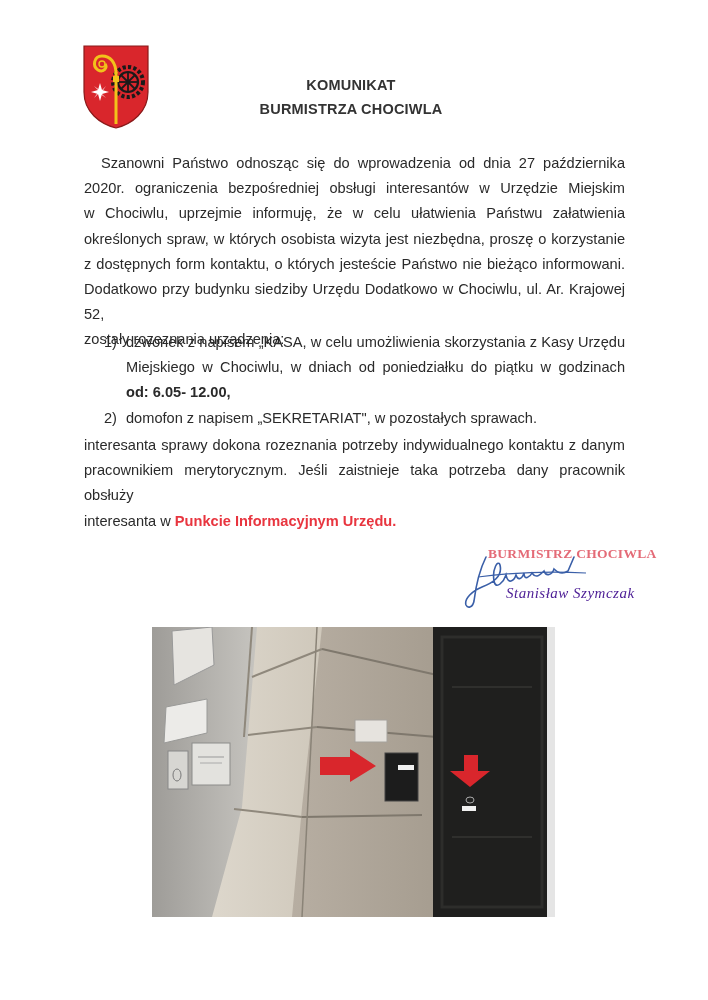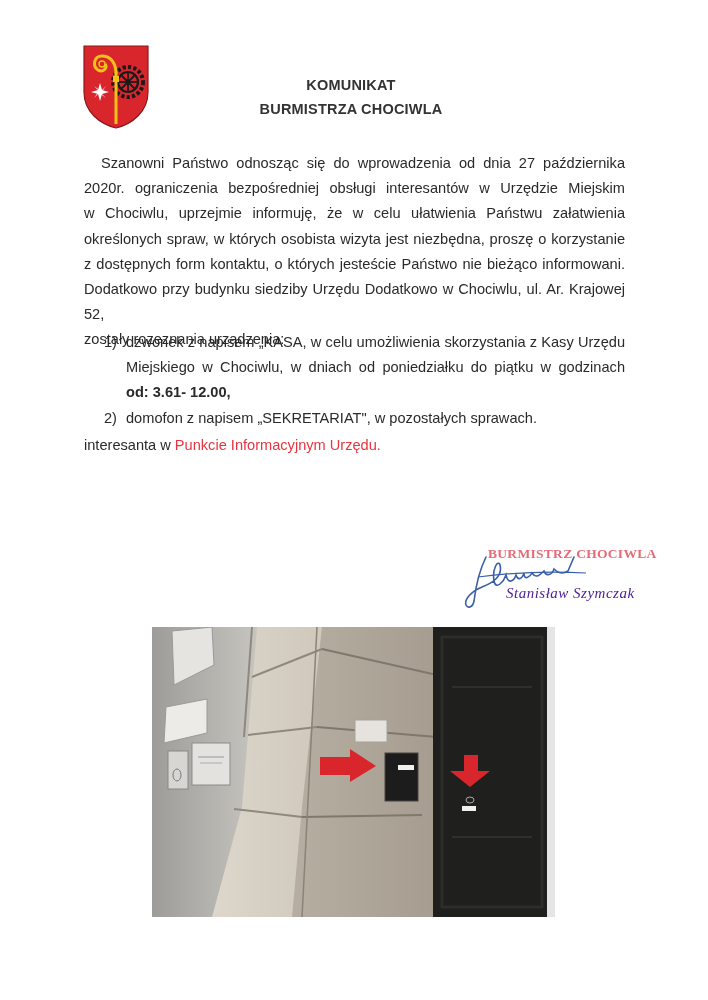--- a/index.html
+++ b/index.html
@@ -17,21 +17,21 @@
   .p1 .ln.last { text-align-last: left; }
   .list { position: absolute; left: 104px; width: 521px; top: 330px; font-size: 14.6px; line-height: 25.2px; margin: 0; padding: 0; list-style: none; }
   .list li { position: relative; padding-left: 22px; }
   .list .num { position: absolute; left: 0; top: 0; }
   .list .ln { display: block; text-align: justify; text-align-last: justify; }
   .list .ln.last { text-align-last: left; }
   .bold { font-weight: bold; }
   .p2 { top: 433px; }
   .p2 .ln { display: block; text-align: justify; text-align-last: justify; }
   .p2 .ln.last { text-align-last: left; }
-  .red { color: #e8353f; font-weight: normal; }
+  .red { color: #e8353f; font-weight: bold; }
   .stamp { position: absolute; left: 488px; top: 546px; width: 170px; height: 60px; }
   .stamp .s1 { position: absolute; left: 0; top: 0; font-family: "Liberation Serif", serif; font-weight: bold;
                color: #e46b77; font-size: 13.5px; letter-spacing: 0.3px; }
   .stamp .s2 { position: absolute; left: 18px; top: 39px; font-family: "Liberation Serif", serif; font-style: italic;
                color: #4c1d95; font-size: 15px; letter-spacing: 0.5px; }
   .stamp svg { position: absolute; left: -30px; top: 5px; }
   .photo { position: absolute; left: 152px; top: 627px; width: 403px; height: 290px; overflow: hidden; background: #b9b6b0; }
 </style>
 </head>
 <body>
@@ -73,29 +73,31 @@
   <span class="ln">z dostępnych form kontaktu, o których jesteście Państwo nie bieżąco informowani.</span>
   <span class="ln">Dodatkowo przy budynku siedziby Urzędu Dodatkowo w Chociwlu, ul. Ar. Krajowej 52,</span>
   <span class="ln last">zostały rozeznania urządzenia:</span>
 </div>
 
 <ol class="list">
   <li>
     <span class="num">1)</span>
     <span class="ln">dzwonek z napisem „KASA, w celu umożliwienia skorzystania z Kasy Urzędu</span>
     <span class="ln">Miejskiego w Chociwlu, w dniach od poniedziałku do piątku w godzinach</span>
-    <span class="ln last bold">od: 3.61- 12.00,</span>
+    <span class="ln last bold">od: 6.05- 12.00,</span>
   </li>
   <li>
     <span class="num">2)</span>
     <span class="ln last">domofon z napisem „SEKRETARIAT", w pozostałych sprawach.</span>
   </li>
 </ol>
 
 <div class="body p2">
+  <span class="ln">interesanta sprawy dokona rozeznania potrzeby indywidualnego kontaktu z danym</span>
+  <span class="ln">pracownikiem merytorycznym. Jeśli zaistnieje taka potrzeba dany pracownik obsłuży</span>
   <span class="ln last"><span>interesanta w </span><span class="red">Punkcie Informacyjnym Urzędu.</span></span>
 </div>
 
 <div class="stamp">
   <span class="s1">BURMISTRZ CHOCIWLA</span>
   <span class="s2">Stanisław Szymczak</span>
   <svg width="150" height="62" viewBox="0 0 150 62">
     <path d="M28 6 C22 18 18 34 16 50 C15 56 10 58 8 54 C6 48 14 40 24 36 C40 30 44 22 42 14 C40 8 34 18 36 30 C38 40 46 30 48 24 C50 34 56 30 58 24 C60 30 64 28 66 22 C66 30 72 26 74 22 C78 28 82 24 86 20 C88 26 94 24 96 18 C100 22 104 24 110 20 L116 6" fill="none" stroke="#3a5fa8" stroke-width="1.6" stroke-linecap="round"></path>
     <path d="M20 26 C50 22 90 20 128 22" fill="none" stroke="#3a5fa8" stroke-width="1.2"></path>
   </svg>

